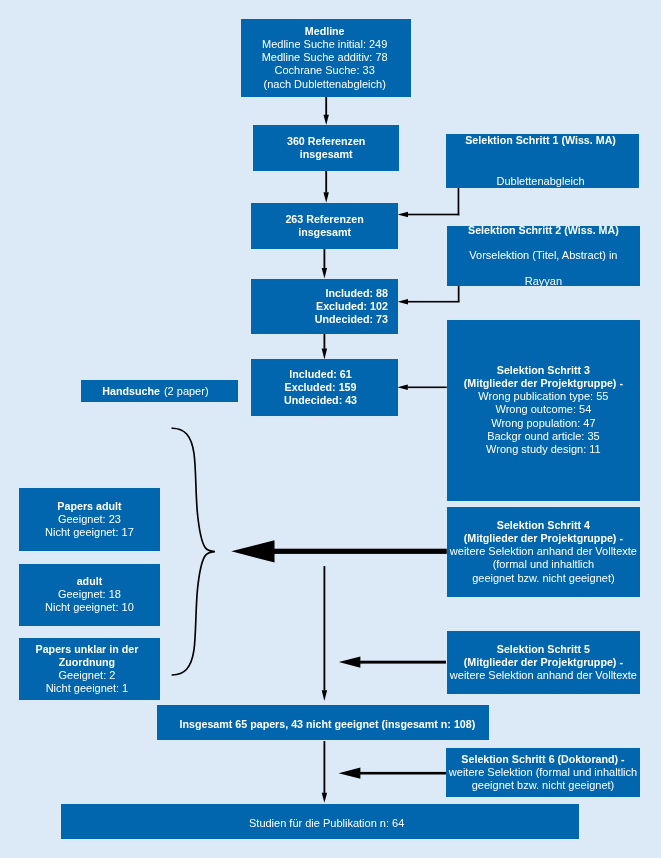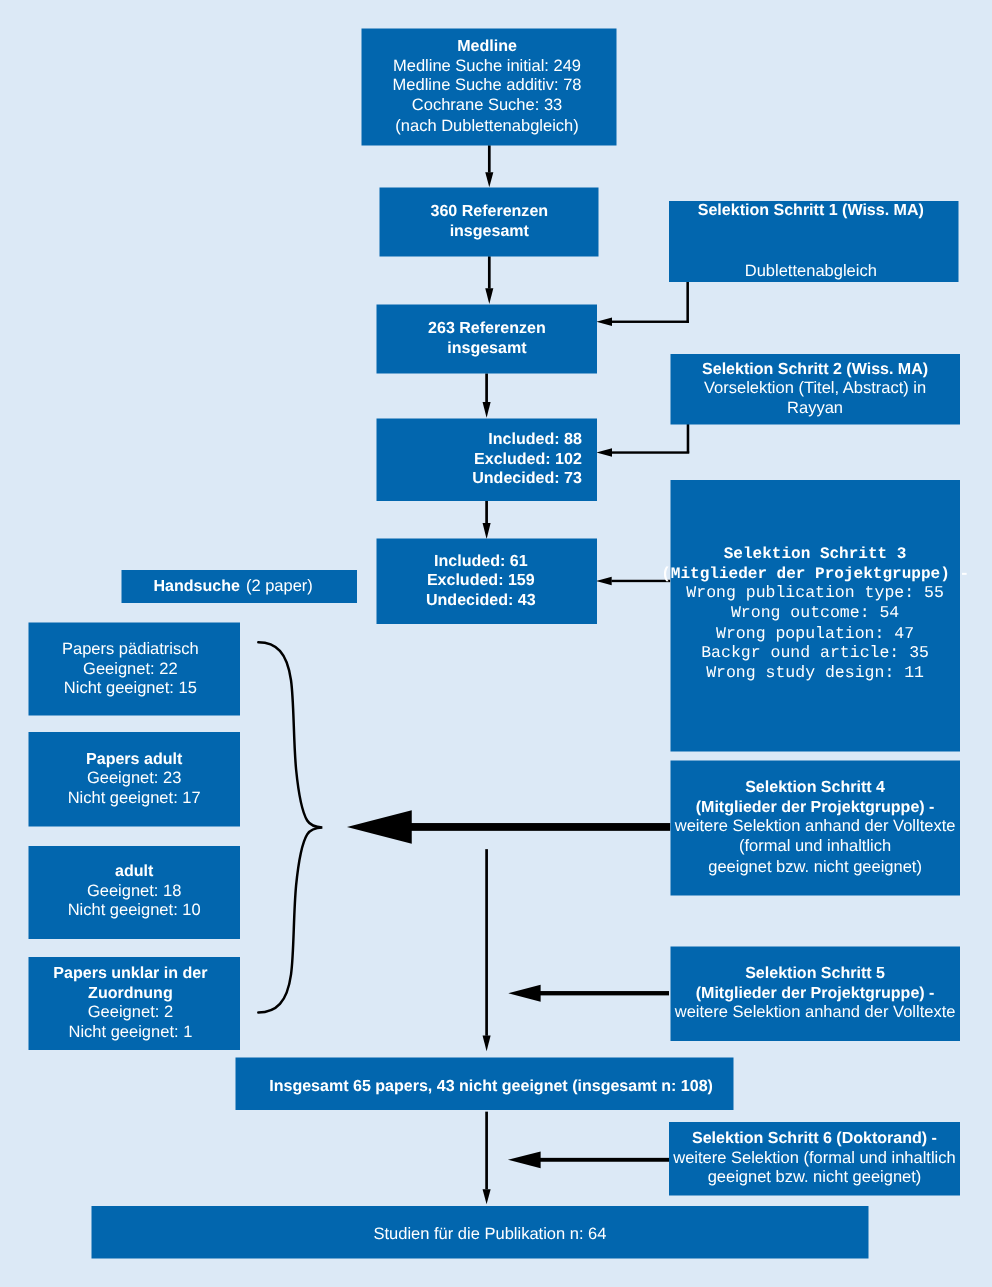--- a/index.html
+++ b/index.html
@@ -107,25 +107,20 @@
     <div class="b">Included: 61</div>
     <div class="b">Excluded: 159</div>
     <div class="b">Undecided: 43</div>
   </div>
 
   <div class="box" style="left:80.9px;top:379.8px;width:157.1px;height:22.6px;flex-direction:row;padding-right:8px;">
     <div class="b">Handsuche</div>
     <div style="padding-left:4px;">(2 paper)</div>
   </div>
 
-  <div class="box" style="left:18.9px;top:415.3px;width:141px;height:62px;padding-right:5px;">
-    <div>Papers pädiatrisch</div>
-    <div>Geeignet: 22</div>
-    <div>Nicht geeignet: 15</div>
-  </div>
 
   <div class="box" style="left:19.1px;top:488.4px;width:140.7px;height:62.7px;">
     <div class="b">Papers adult</div>
     <div>Geeignet: 23</div>
     <div>Nicht geeignet: 17</div>
   </div>
 
   <div class="box" style="left:19.1px;top:563.8px;width:140.7px;height:62px;">
     <div class="b">adult</div>
     <div>Geeignet: 18</div>
@@ -137,27 +132,27 @@
     <div class="b">Zuordnung</div>
     <div>Geeignet: 2</div>
     <div>Nicht geeignet: 1</div>
   </div>
 
   <div class="box" style="left:446px;top:133.9px;width:193.1px;height:54.2px;padding-right:4px;gap:28px;">
     <div class="b">Selektion Schritt 1 (Wiss. MA)</div>
     <div>Dublettenabgleich</div>
   </div>
 
-  <div class="box" style="left:446.8px;top:236px;width:193.2px;height:47px;">
+  <div class="box" style="left:446.8px;top:226px;width:193.2px;height:60px;gap:12px;">
     <div class="b">Selektion Schritt 2 (Wiss. MA)</div>
     <div>Vorselektion (Titel, Abstract) in</div>
     <div>Rayyan</div>
   </div>
 
-  <div class="box" style="left:446.8px;top:319.5px;width:193.2px;height:181px;font-family:Liberation Mono, monospace;">
+  <div class="box" style="left:446.8px;top:319.5px;width:193.2px;height:181px;">
     <div class="b">Selektion Schritt 3</div>
     <div class="b">(Mitglieder der Projektgruppe) -</div>
     <div>Wrong publication type: 55</div>
     <div>Wrong outcome: 54</div>
     <div>Wrong population: 47</div>
     <div>Backgr ound article: 35</div>
     <div>Wrong study design: 11</div>
   </div>
 
   <div class="box" style="left:446.8px;top:506.8px;width:193.2px;height:90.2px;">

